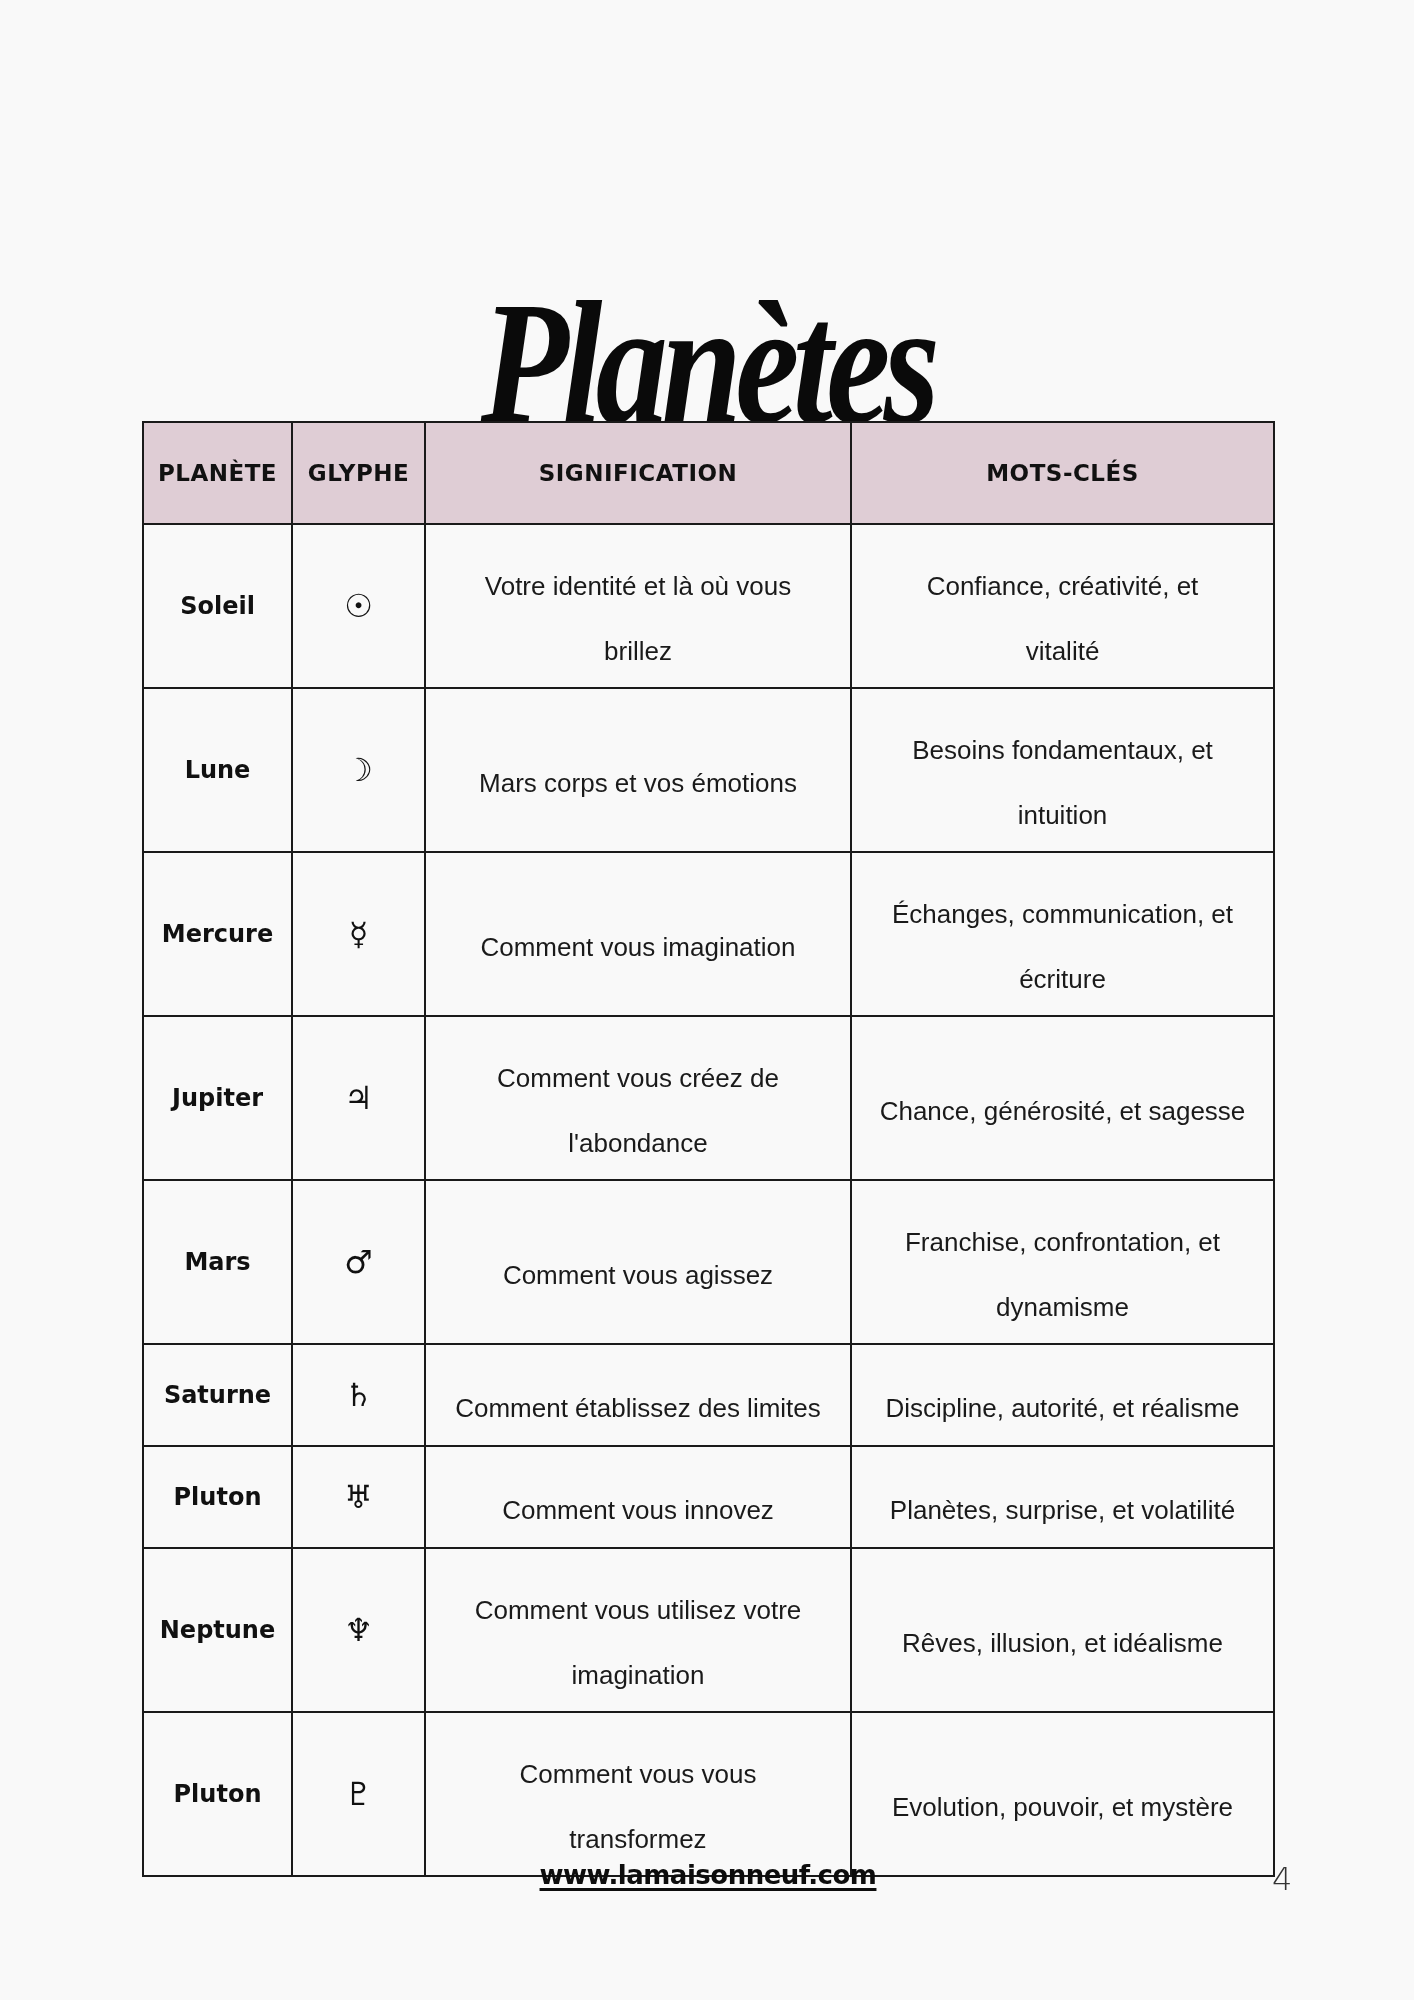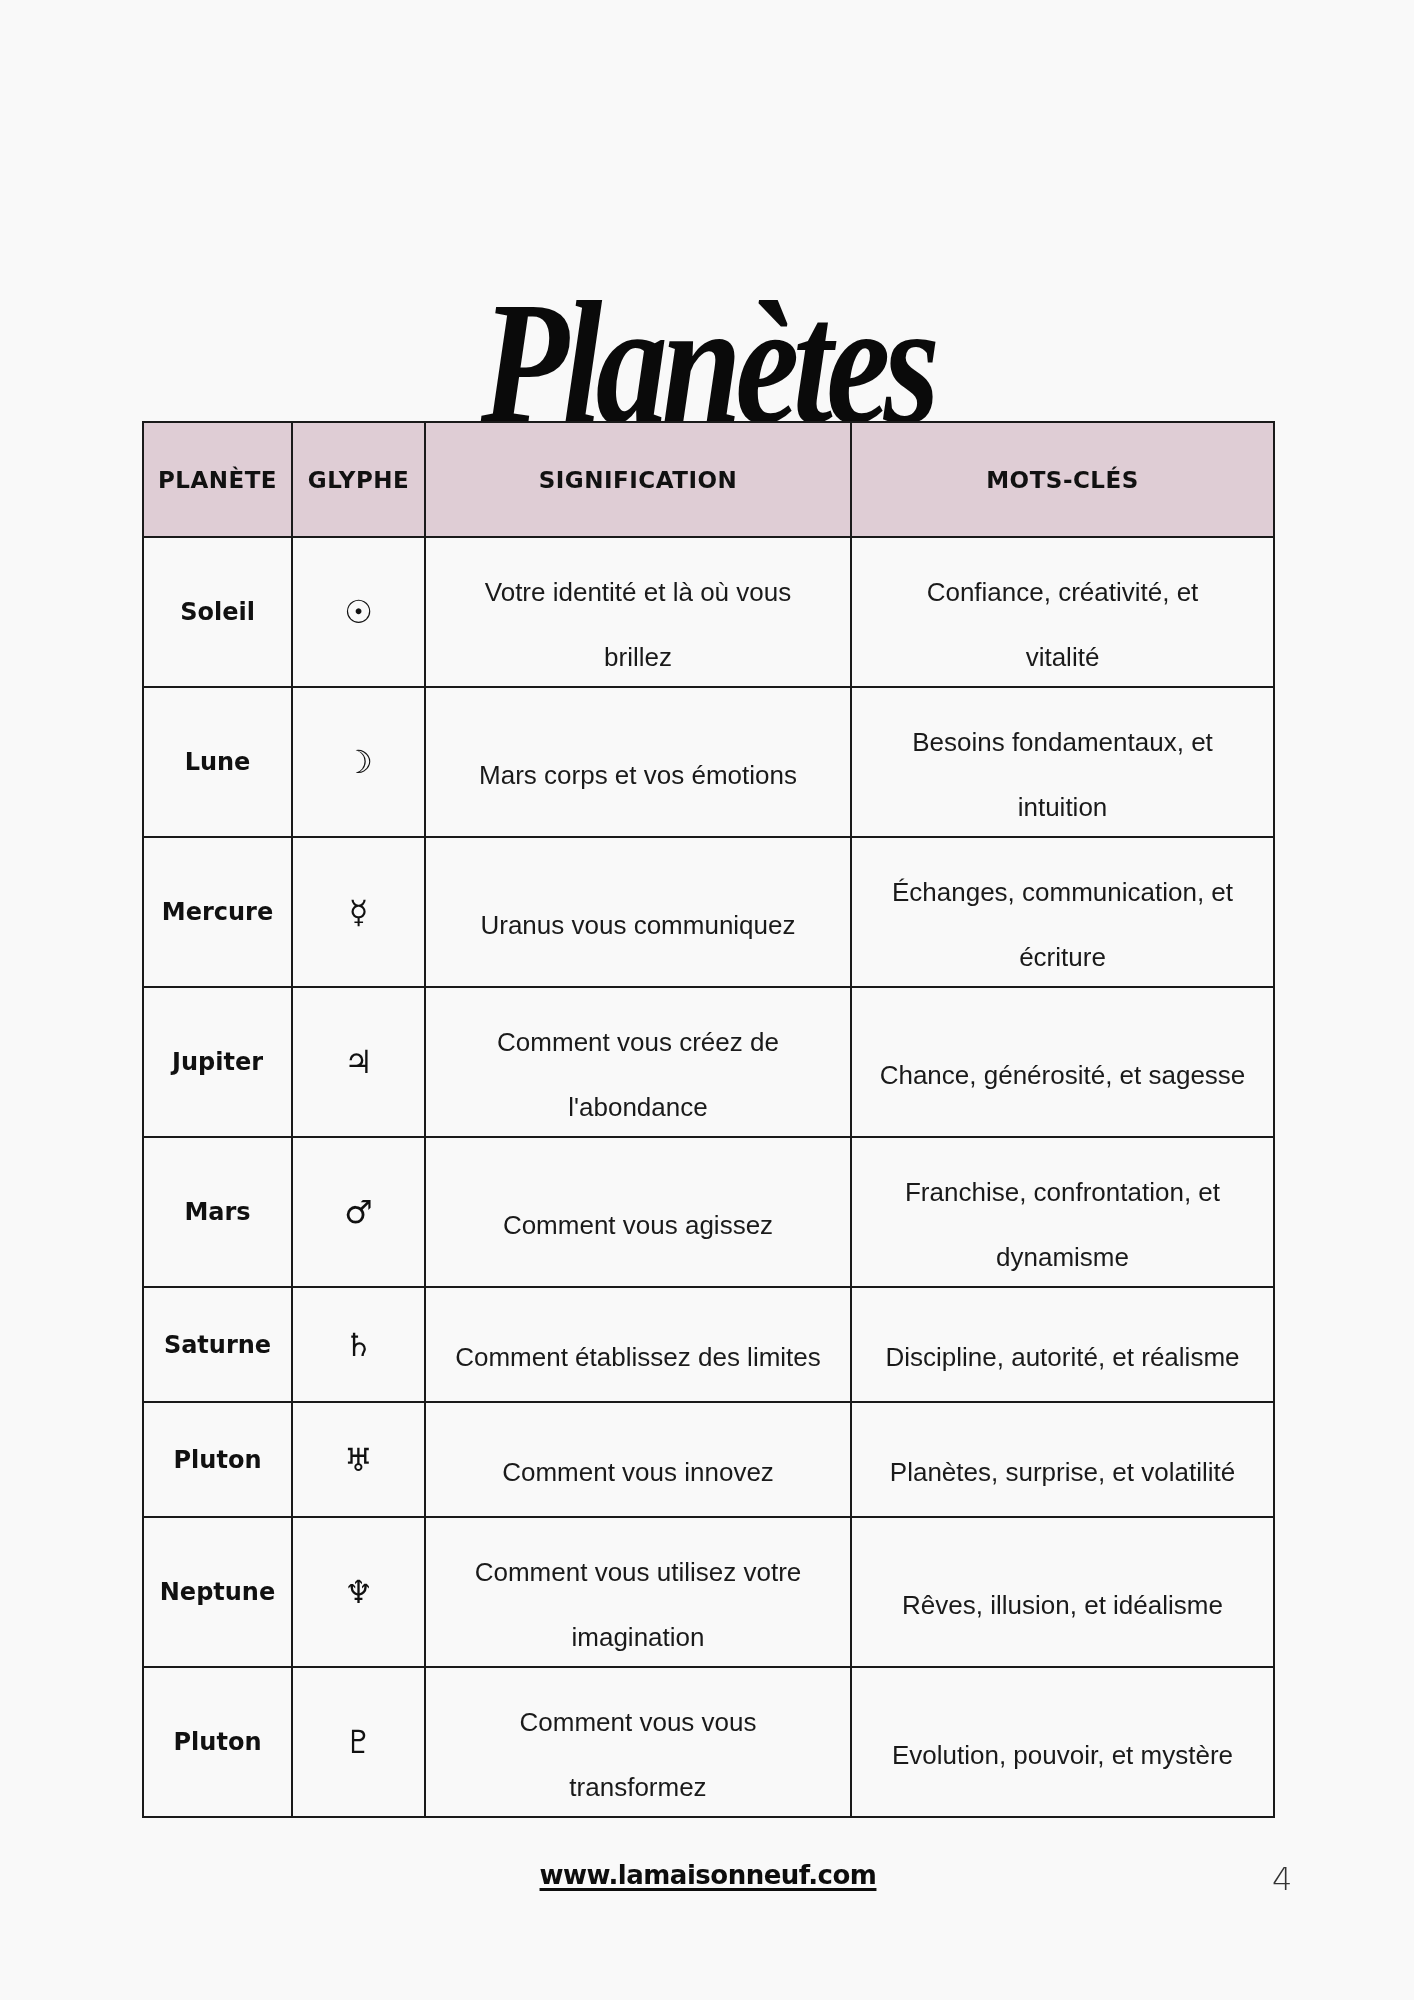--- a/index.html
+++ b/index.html
@@ -12,21 +12,21 @@
     font-family:"Liberation Serif", "DejaVu Serif", serif; font-style:italic;
     font-size:176px; line-height:190px; letter-spacing:-8px; color:#0a0a0a;
     transform:scaleX(0.82); transform-origin:707px 0;
   }
   table {
     position:absolute; left:142px; top:421px; width:1131px;
     border-collapse:collapse; table-layout:fixed;
   }
   th, td {
     border:2px solid #1a1a1a; text-align:center; vertical-align:middle;
-    height:115px; padding:9px 4px; box-sizing:border-box;
+    height:102px; padding:16px 4px; box-sizing:border-box;
   }
   th {
     background:#dfcdd5; font-weight:bold; font-size:25px; letter-spacing:0.5px;
     font-family:"DejaVu Sans", sans-serif; font-size:23px;
   }
   td.planet { font-family:"DejaVu Sans", sans-serif; font-weight:bold; font-size:24px; }
   td.glyph { font-family:"DejaVu Sans", sans-serif; font-size:32px; }
   td.text { font-family:"Liberation Sans", sans-serif; font-size:26px; line-height:39px; color:#1a1a1a; }
   td.text .line { display:block; white-space:nowrap;margin-top:26px; }
   col.c1 { width:149px; } col.c2 { width:133px; } col.c3 { width:426px; } col.c4 { width:423px; }
@@ -82,21 +82,21 @@
         </td>
         <td class="text">
           <span class="line">Besoins fondamentaux, et</span>
           <span class="line">intuition</span>
         </td>
       </tr>
       <tr>
         <td class="planet">Mercure</td>
         <td class="glyph"><span>☿</span></td>
         <td class="text">
-          <span class="line">Uranus vous communiquez</span>
+          <span class="line">Comment vous imagination</span>
         </td>
         <td class="text">
           <span class="line">Échanges, communication, et</span>
           <span class="line">écriture</span>
         </td>
       </tr>
       <tr>
         <td class="planet">Jupiter</td>
         <td class="glyph"><span>♃</span></td>
         <td class="text">

